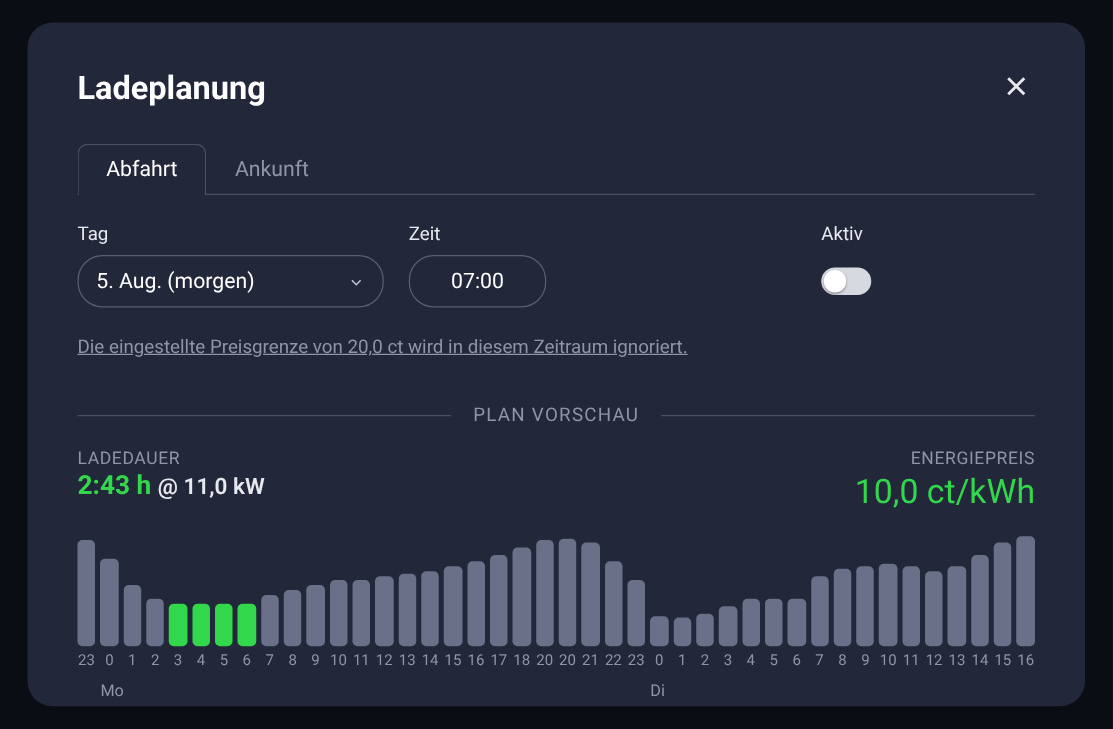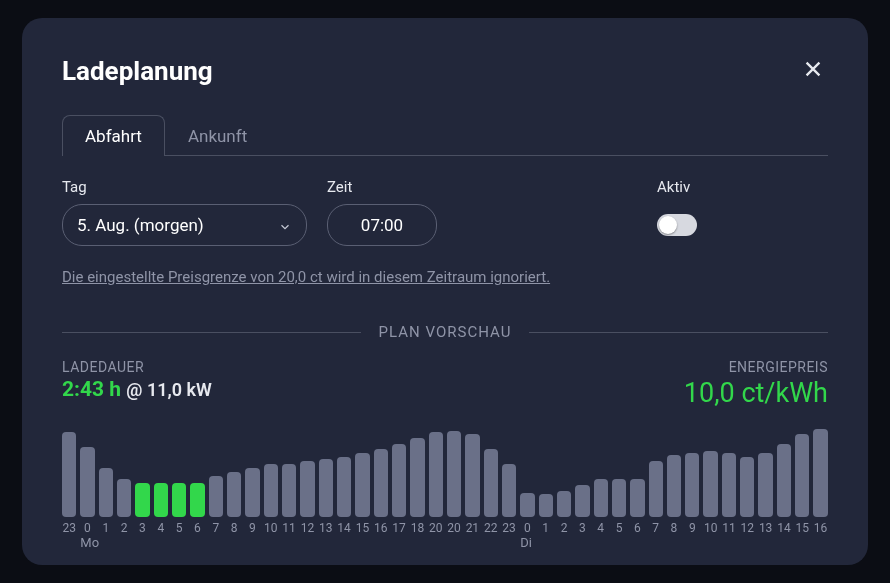--- a/index.html
+++ b/index.html
@@ -69,21 +69,21 @@
 
   .chart-wrap { margin-top: 14px; }
   .bars { display: flex; align-items: flex-end; height: 94px; gap: 4px; }
   .bar {
     flex: 1; border-radius: 4px 4px 4px 4px; min-width: 0;
   }
   .bar.gray { background: #6a7088; }
   .bar.green { background: #32d74b; }
   .xlabels { display: flex; gap: 4px; margin-top: 4px; }
   .xlabel { flex: 1; text-align: center; font-size: 12px; color: #8f94a7; min-width: 0; white-space: nowrap; overflow: visible; }
-  .daylabels { display: flex; gap: 4px; margin-top: 0px; }
+  .daylabels { display: flex; gap: 4px; margin-top: 11px; }
   .daylabel { flex: 1; font-size: 13px; color: #8f94a7; min-width: 0; white-space: nowrap; }
 </style>
 </head>
 <body>
 
 <div class="modal">
 
   <div class="header">
     <div class="title">Ladeplanung</div>
     <button class="close-btn">

